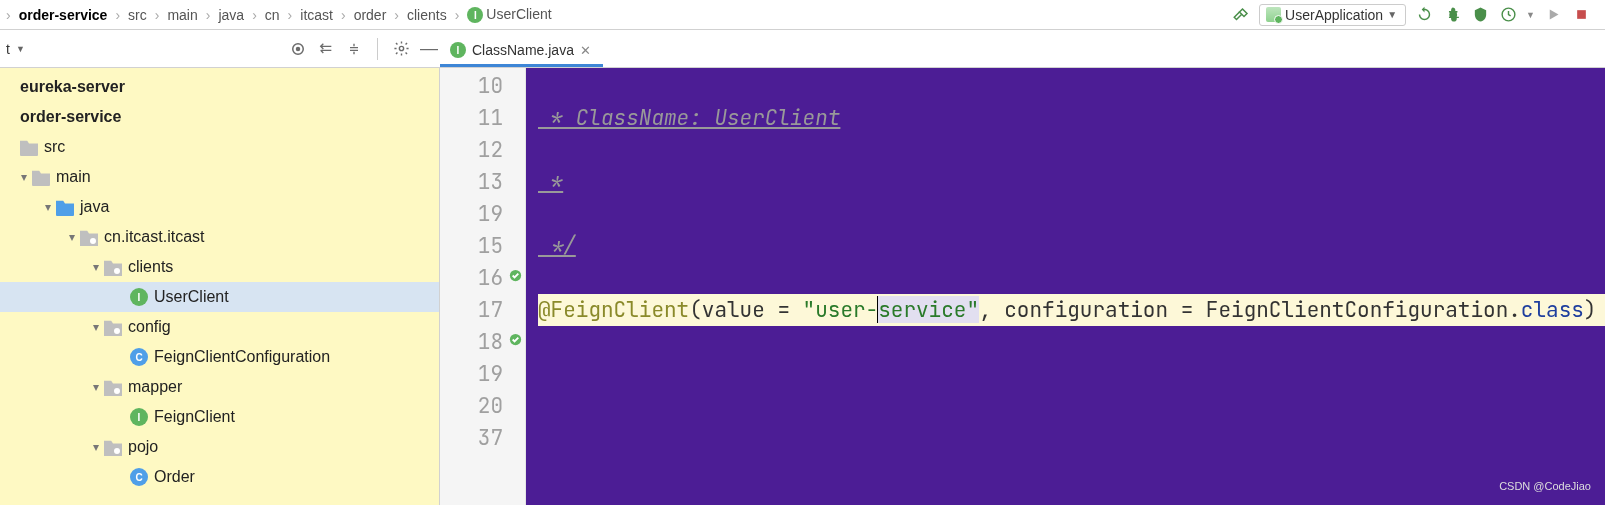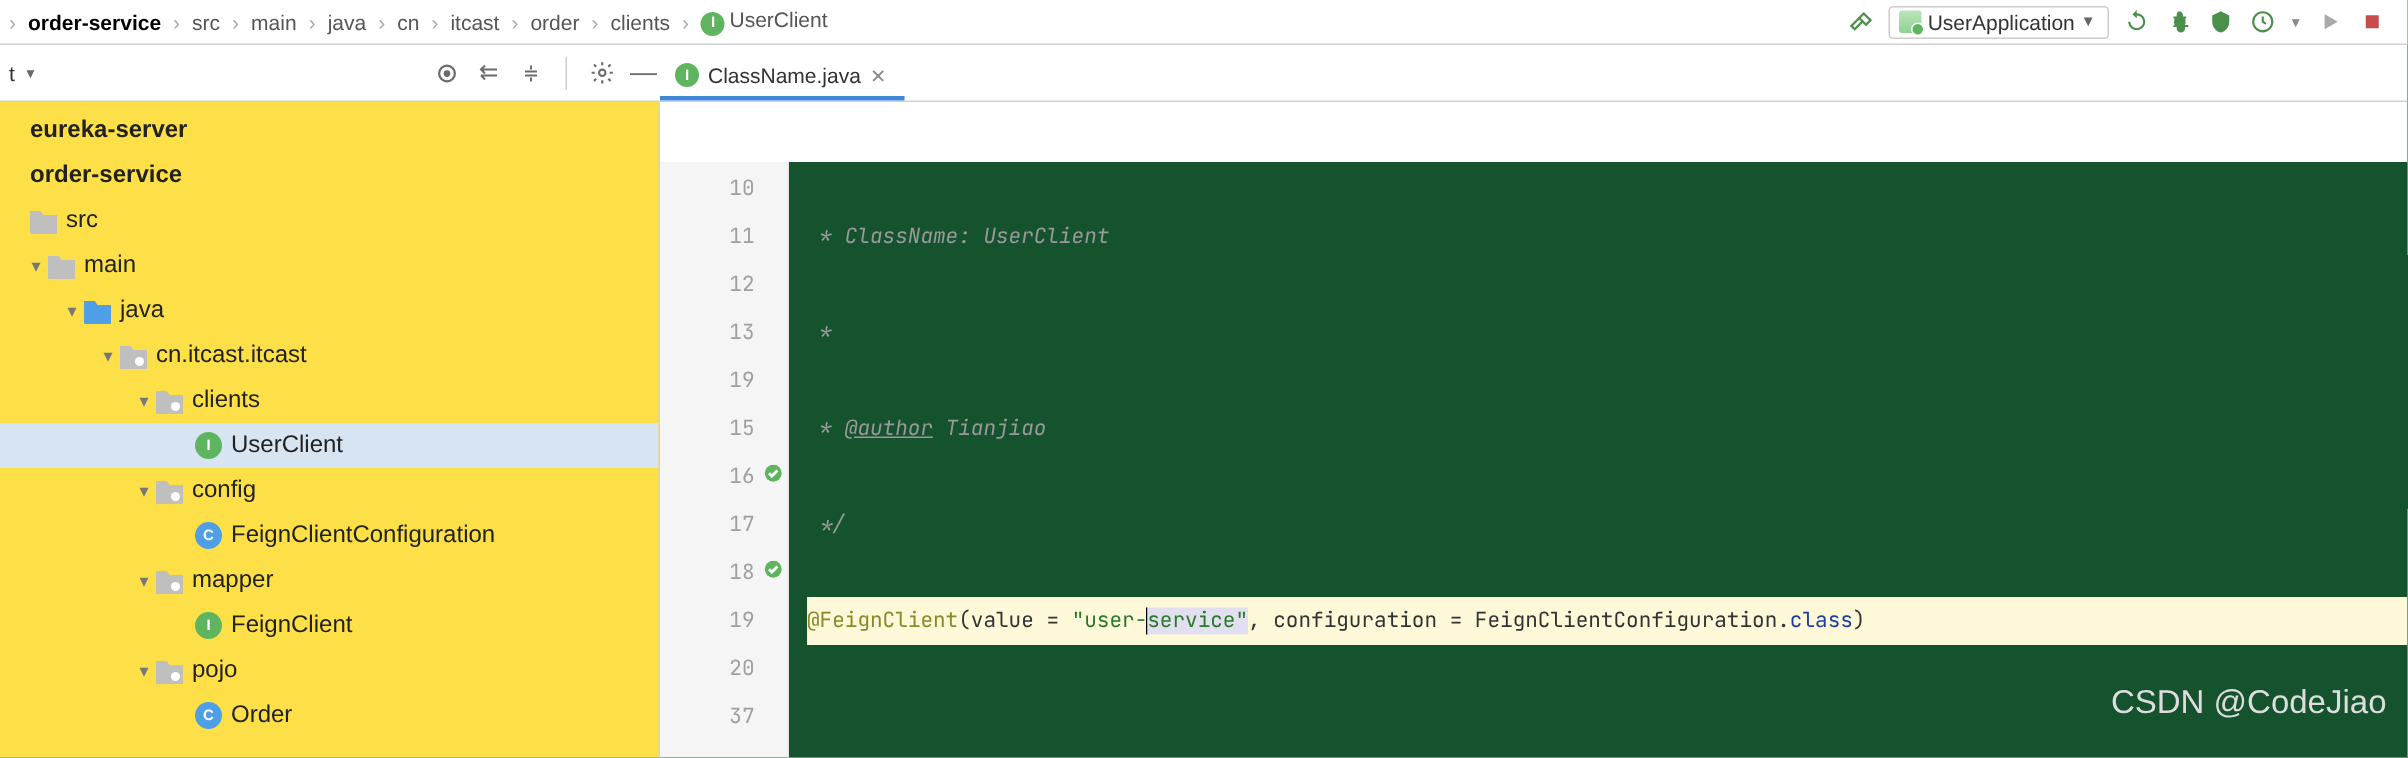--- a/index.html
+++ b/index.html
@@ -23,50 +23,50 @@
   .sub-left{display:flex;align-items:center;gap:6px;padding-left:6px;width:440px;}
   .sub-left .lbl{font-size:14px;}
   .ic-btn{width:22px;height:22px;display:flex;align-items:center;justify-content:center;cursor:pointer;color:#6b6b6b;}
   .vline{width:1px;height:22px;background:#ccc;margin:0 6px;}
   .spacer{flex:1;}
   .tab-bar{display:flex;align-items:flex-end;height:100%;}
   .tab{display:flex;align-items:center;gap:6px;padding:6px 12px 6px 10px;border-bottom:3px solid #3e86d6;font-size:14px;background:#fff;cursor:pointer;}
   .tab .fic{width:16px;height:16px;border-radius:50%;background:#5fb55f;color:#fff;font-size:10px;font-weight:bold;display:flex;align-items:center;justify-content:center;}
   .tab .close{color:#888;font-size:13px;cursor:pointer;}
   .main{display:flex;height:calc(100% - 68px);}
-  .project-tree{width:440px;border-right:1px solid #d1d1d1;overflow:auto;background:#fde047;padding-top:4px;}
+  .project-tree{width:440px;border-right:1px solid #d1d1d1;overflow:auto;background:#fef9c3;padding-top:4px;}
   .row{display:flex;align-items:center;height:30px;padding-right:8px;cursor:pointer;font-size:16px;color:#222;white-space:nowrap;}
   .row.selected{background:#d7e4f2;}
   .row.bold{font-weight:bold;}
   .arrow{width:16px;text-align:center;color:#777;font-size:12px;}
   .arrow.empty{visibility:hidden;}
   .ic{width:18px;height:18px;margin-right:6px;display:inline-flex;align-items:center;justify-content:center;}
   .ic.folder{background:#bfbfbf;clip-path:polygon(0 15%,40% 15%,50% 30%,100% 30%,100% 100%,0 100%);border-radius:1px;}
   .ic.folder.blue{background:#4f9fe8;}
   .ic.pkg{background:#bfbfbf;clip-path:polygon(0 15%,40% 15%,50% 30%,100% 30%,100% 100%,0 100%);position:relative;}
   .ic.pkg::after{content:"";position:absolute;width:6px;height:6px;border-radius:50%;background:#fff;bottom:2px;right:2px;}
   .ic.cls{border-radius:50%;color:#fff;font-size:10px;font-weight:bold;}
   .ic.cls.i{background:#5fb55f;}
   .ic.cls.c{background:#4f9fe8;}
-  .editor{flex:1;display:flex;background:#14532d;font-family:"JetBrains Mono",Consolas,monospace;font-size:14px;line-height:32px;min-width:0;margin-top:40px;}
+  .editor{flex:1;display:flex;background:#4c1d95;font-family:"JetBrains Mono",Consolas,monospace;font-size:21px;line-height:32px;min-width:0;}
   .gutter{width:86px;background:#f5f5f5;border-right:1px solid #e5e5e5;text-align:right;color:#a0a0a0;padding-right:22px;padding-top:2px;position:relative;}
   .gnum{height:32px;}
   .gmark{position:absolute;right:2px;width:15px;height:15px;}
   .code{flex:1;padding-left:12px;padding-top:2px;white-space:pre;overflow:hidden;}
   .ln{height:32px;}
-  .c-cm{color:#999;font-style:italic;}
+  .c-cm{color:#999;font-style:italic;text-decoration:underline;}
   .c-cm .u{text-decoration:underline;}
   .c-kw{color:#1f3f9e;}
   .c-an{color:#8a8a2a;}
   .c-str{color:#2a7a2a;}
   .c-id{color:#333;}
   .hl{background:#fdf8d8;}
   .sel{background:#e2dff0;}
   .caret{border-left:1px solid #000;margin-left:-1px;}
-  .watermark{position:absolute;bottom:24px;right:14px;color:#ddd;font-size:22px;pointer-events:none;}
+  .watermark{position:absolute;bottom:13px;right:14px;color:#ddd;font-size:11px;pointer-events:none;}
 </style>
 </head>
 <body>
 
 <div class="topbar">
   <div class="breadcrumbs">
     <span class="bc-sep">›</span>
     <span class="bc-item bold">order-service</span>
     <span class="bc-sep">›</span>
     <span class="bc-item">src</span>
@@ -258,21 +258,20 @@
       <svg class="gmark" style="top:264px" viewBox="0 0 16 16">
           <circle cx="8" cy="8" r="6" fill="#5fb55f"></circle>
           <path d="M5 8l2 2 4-4" stroke="#fff" stroke-width="2" fill="none"></path>
         </svg>
       <div class="gnum">20</div>
       <div class="gnum">37</div>
     </div>
     <div class="code">
 <div class="ln"><span class="c-cm"> * ClassName: UserClient</span></div>
 <div class="ln"><span class="c-cm"> *</span></div>
-<div class="ln"><span class="c-cm"><span> * </span><span class="u">@author</span><span> Tianjiao</span></span></div>
 <div class="ln"><span class="c-cm"> */</span></div>
 <div class="ln hl"><span class="c-an">@FeignClient</span><span class="c-id">(value = </span><span class="c-str">"user-</span><span class="caret"></span><span class="c-str sel">service"</span><span class="c-id">, configuration = FeignClientConfiguration.</span><span class="c-kw">class</span><span class="c-id">)</span></div>
 
 
 
 
 
     </div>
   </div>
 </div>

